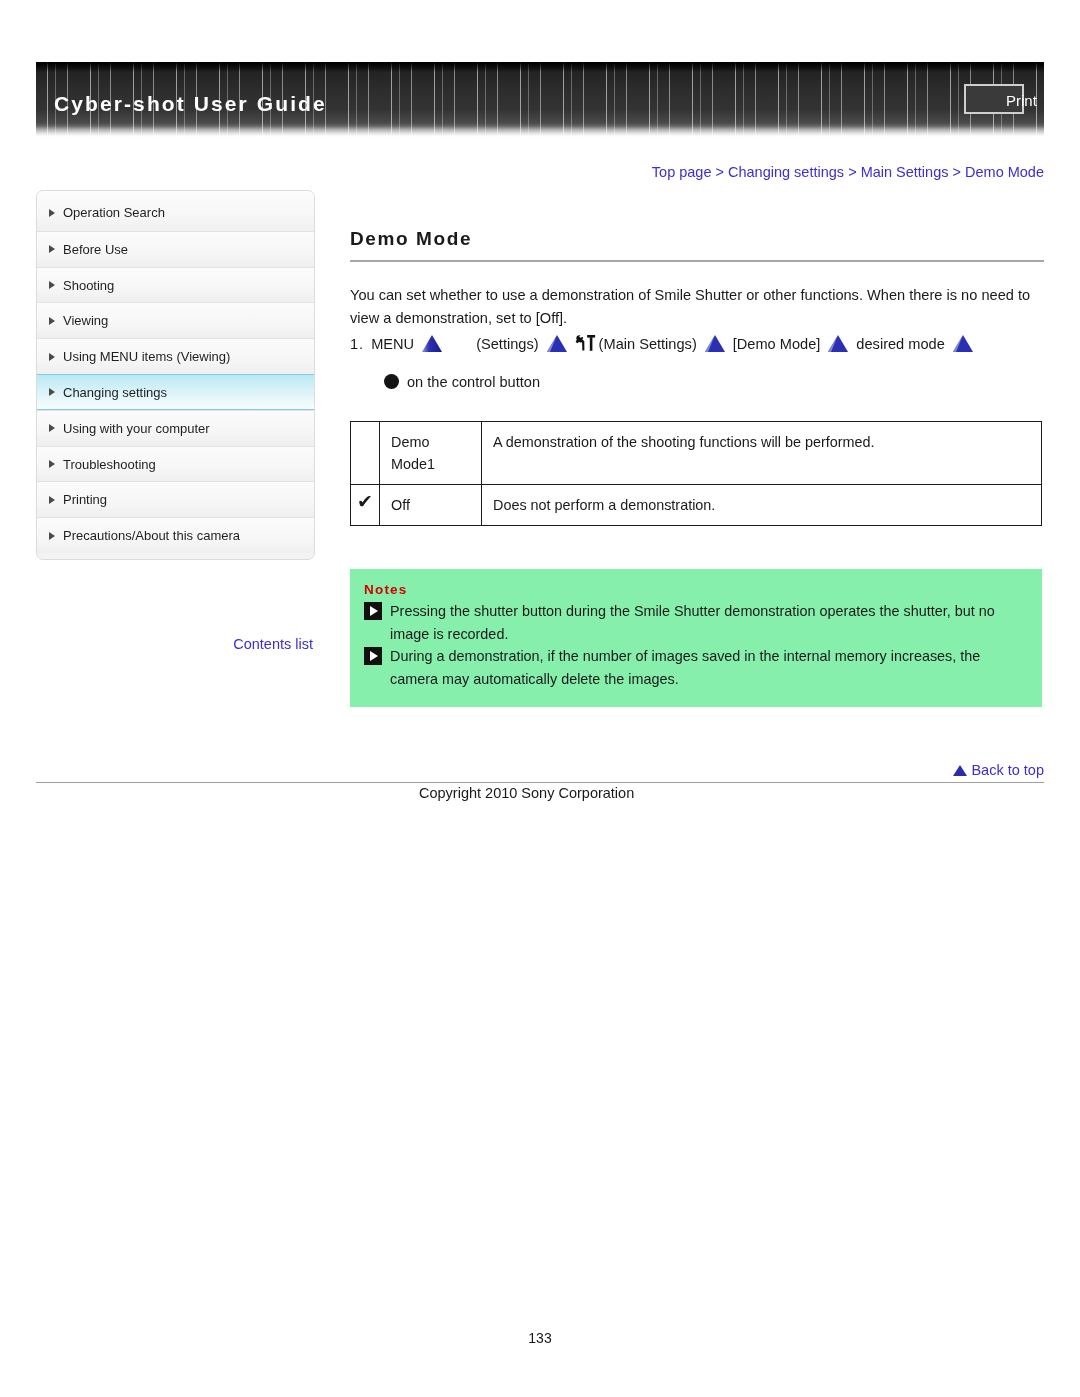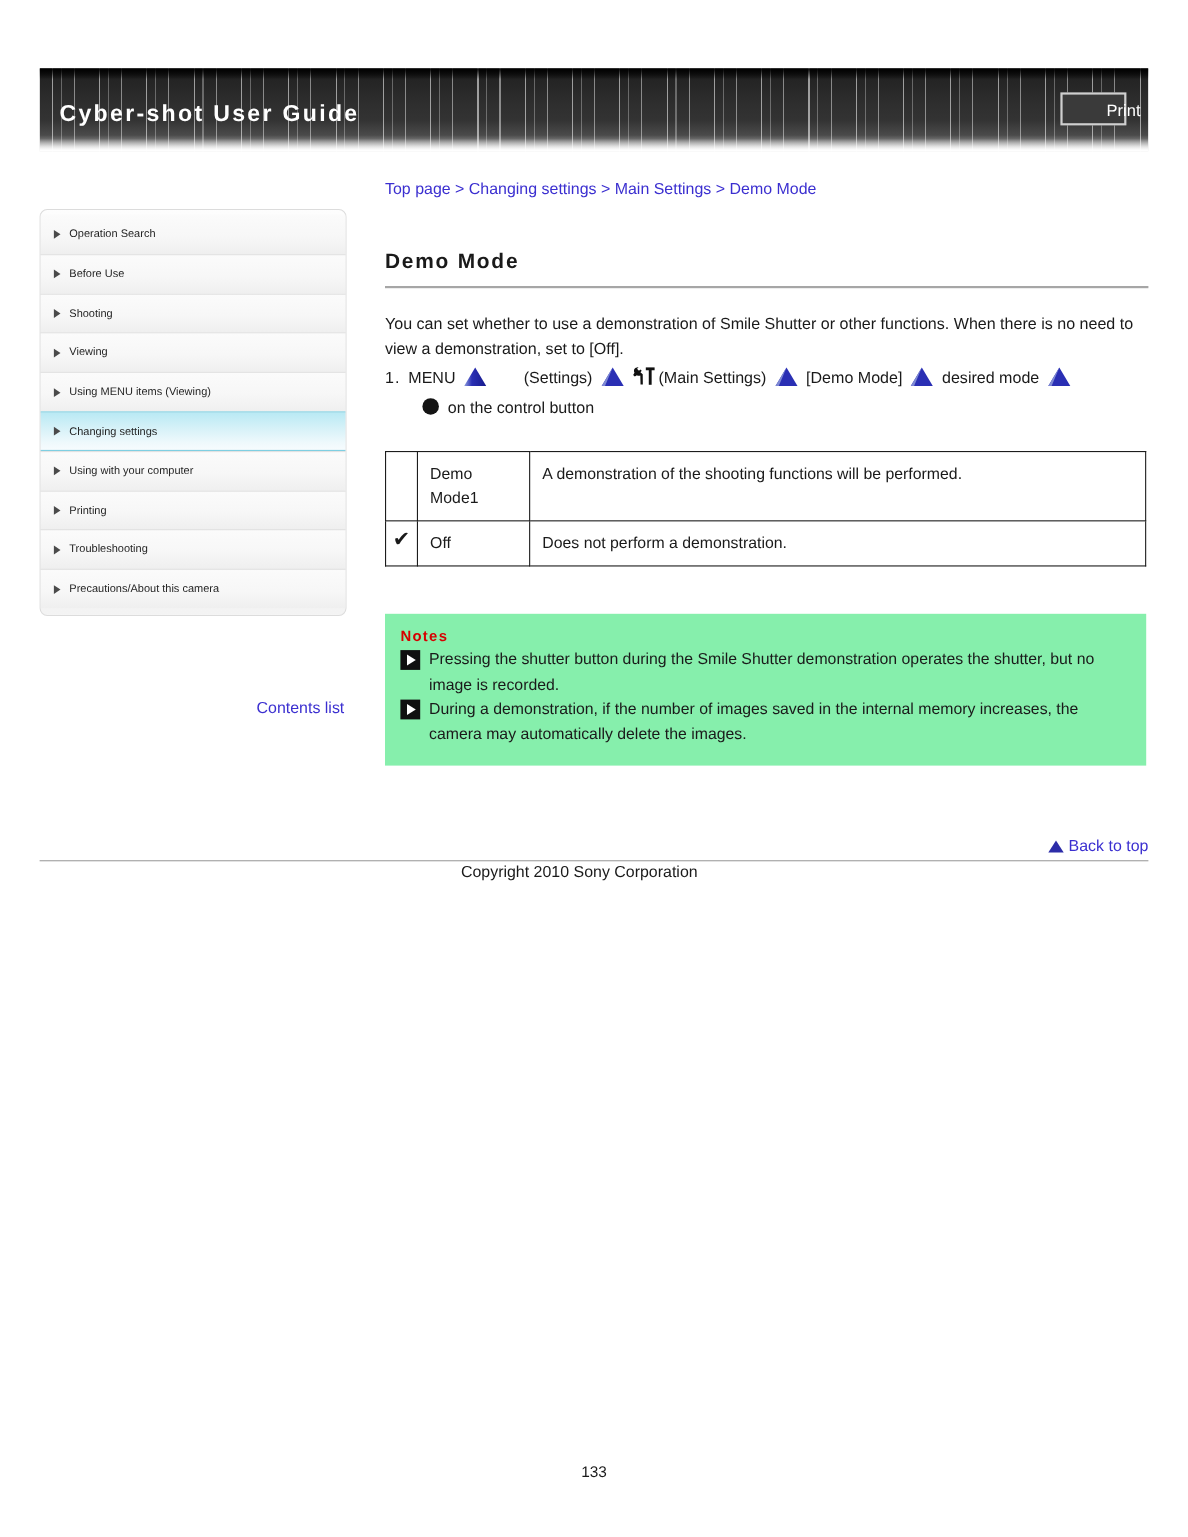--- a/index.html
+++ b/index.html
@@ -94,21 +94,21 @@
     box-sizing: border-box;
     padding-left: 40px;
   }
 
   
   #breadcrumb {
     position: absolute;
     left: 350px;
     top: 164px;
     width: 694px;
-    text-align: left;
+    text-align: right;
     font-size: 14.5px;
     color: #3b2fd0;
     white-space: nowrap;
   }
   #breadcrumb .crumb { cursor: pointer; }
   #breadcrumb .sep { color: #3b2fd0; }
 
   
   #sidebar {
     position: absolute;
@@ -119,21 +119,21 @@
     border: 1px solid #dcdcdc;
     border-radius: 7px;
     box-sizing: border-box;
     padding: 4px 0 6px 0;
   }
   .side-item {
     position: relative;
     height: 35.8px;
     line-height: 35.8px;
     padding-left: 26px;
-    font-size: 10px;
+    font-size: 13px;
     color: #1f1f1f;
     box-sizing: border-box;
     cursor: pointer;
     background: linear-gradient(to bottom, #fbfbfb 0%, #f7f7f7 55%, #efefef 100%);
   }
   .side-item + .side-item { border-top: 1px solid #e2e2e2; }
   .side-item .bullet {
     position: absolute;
     left: 12px;
     top: 50%;
@@ -203,21 +203,21 @@
     margin: 0 7px;
   }
   .gap-wide { display: inline-block; width: 26px; }
   .tool-ico {
     display: inline-block;
     width: 21px;
     height: 18px;
     vertical-align: -3px;
     margin-right: 3px;
   }
-  #step-line-2 { padding-left: 34px; white-space: nowrap; }
+  #step-line-2 { padding-left: 34px; white-space: nowrap; margin-top: 11px; }
   .dot-ico {
     display: inline-block;
     width: 15px;
     height: 15px;
     background: #141414;
     border-radius: 50%;
     vertical-align: -2px;
     margin-right: 8px;
   }
 
@@ -376,25 +376,25 @@
   <div class="side-item active">
     <span class="bullet"></span>
     <span>Changing settings</span>
   </div>
   <div class="side-item">
     <span class="bullet"></span>
     <span>Using with your computer</span>
   </div>
   <div class="side-item">
     <span class="bullet"></span>
+    <span>Troubleshooting</span>
+  </div>
+  <div class="side-item">
+    <span class="bullet"></span>
     <span>Printing</span>
-  </div>
-  <div class="side-item">
-    <span class="bullet"></span>
-    <span>Troubleshooting</span>
   </div>
   <div class="side-item">
     <span class="bullet"></span>
     <span>Precautions/About this camera</span>
   </div>
 </div>
 
 <div id="contents-list-link">Contents list</div>
 
 <div id="main">

